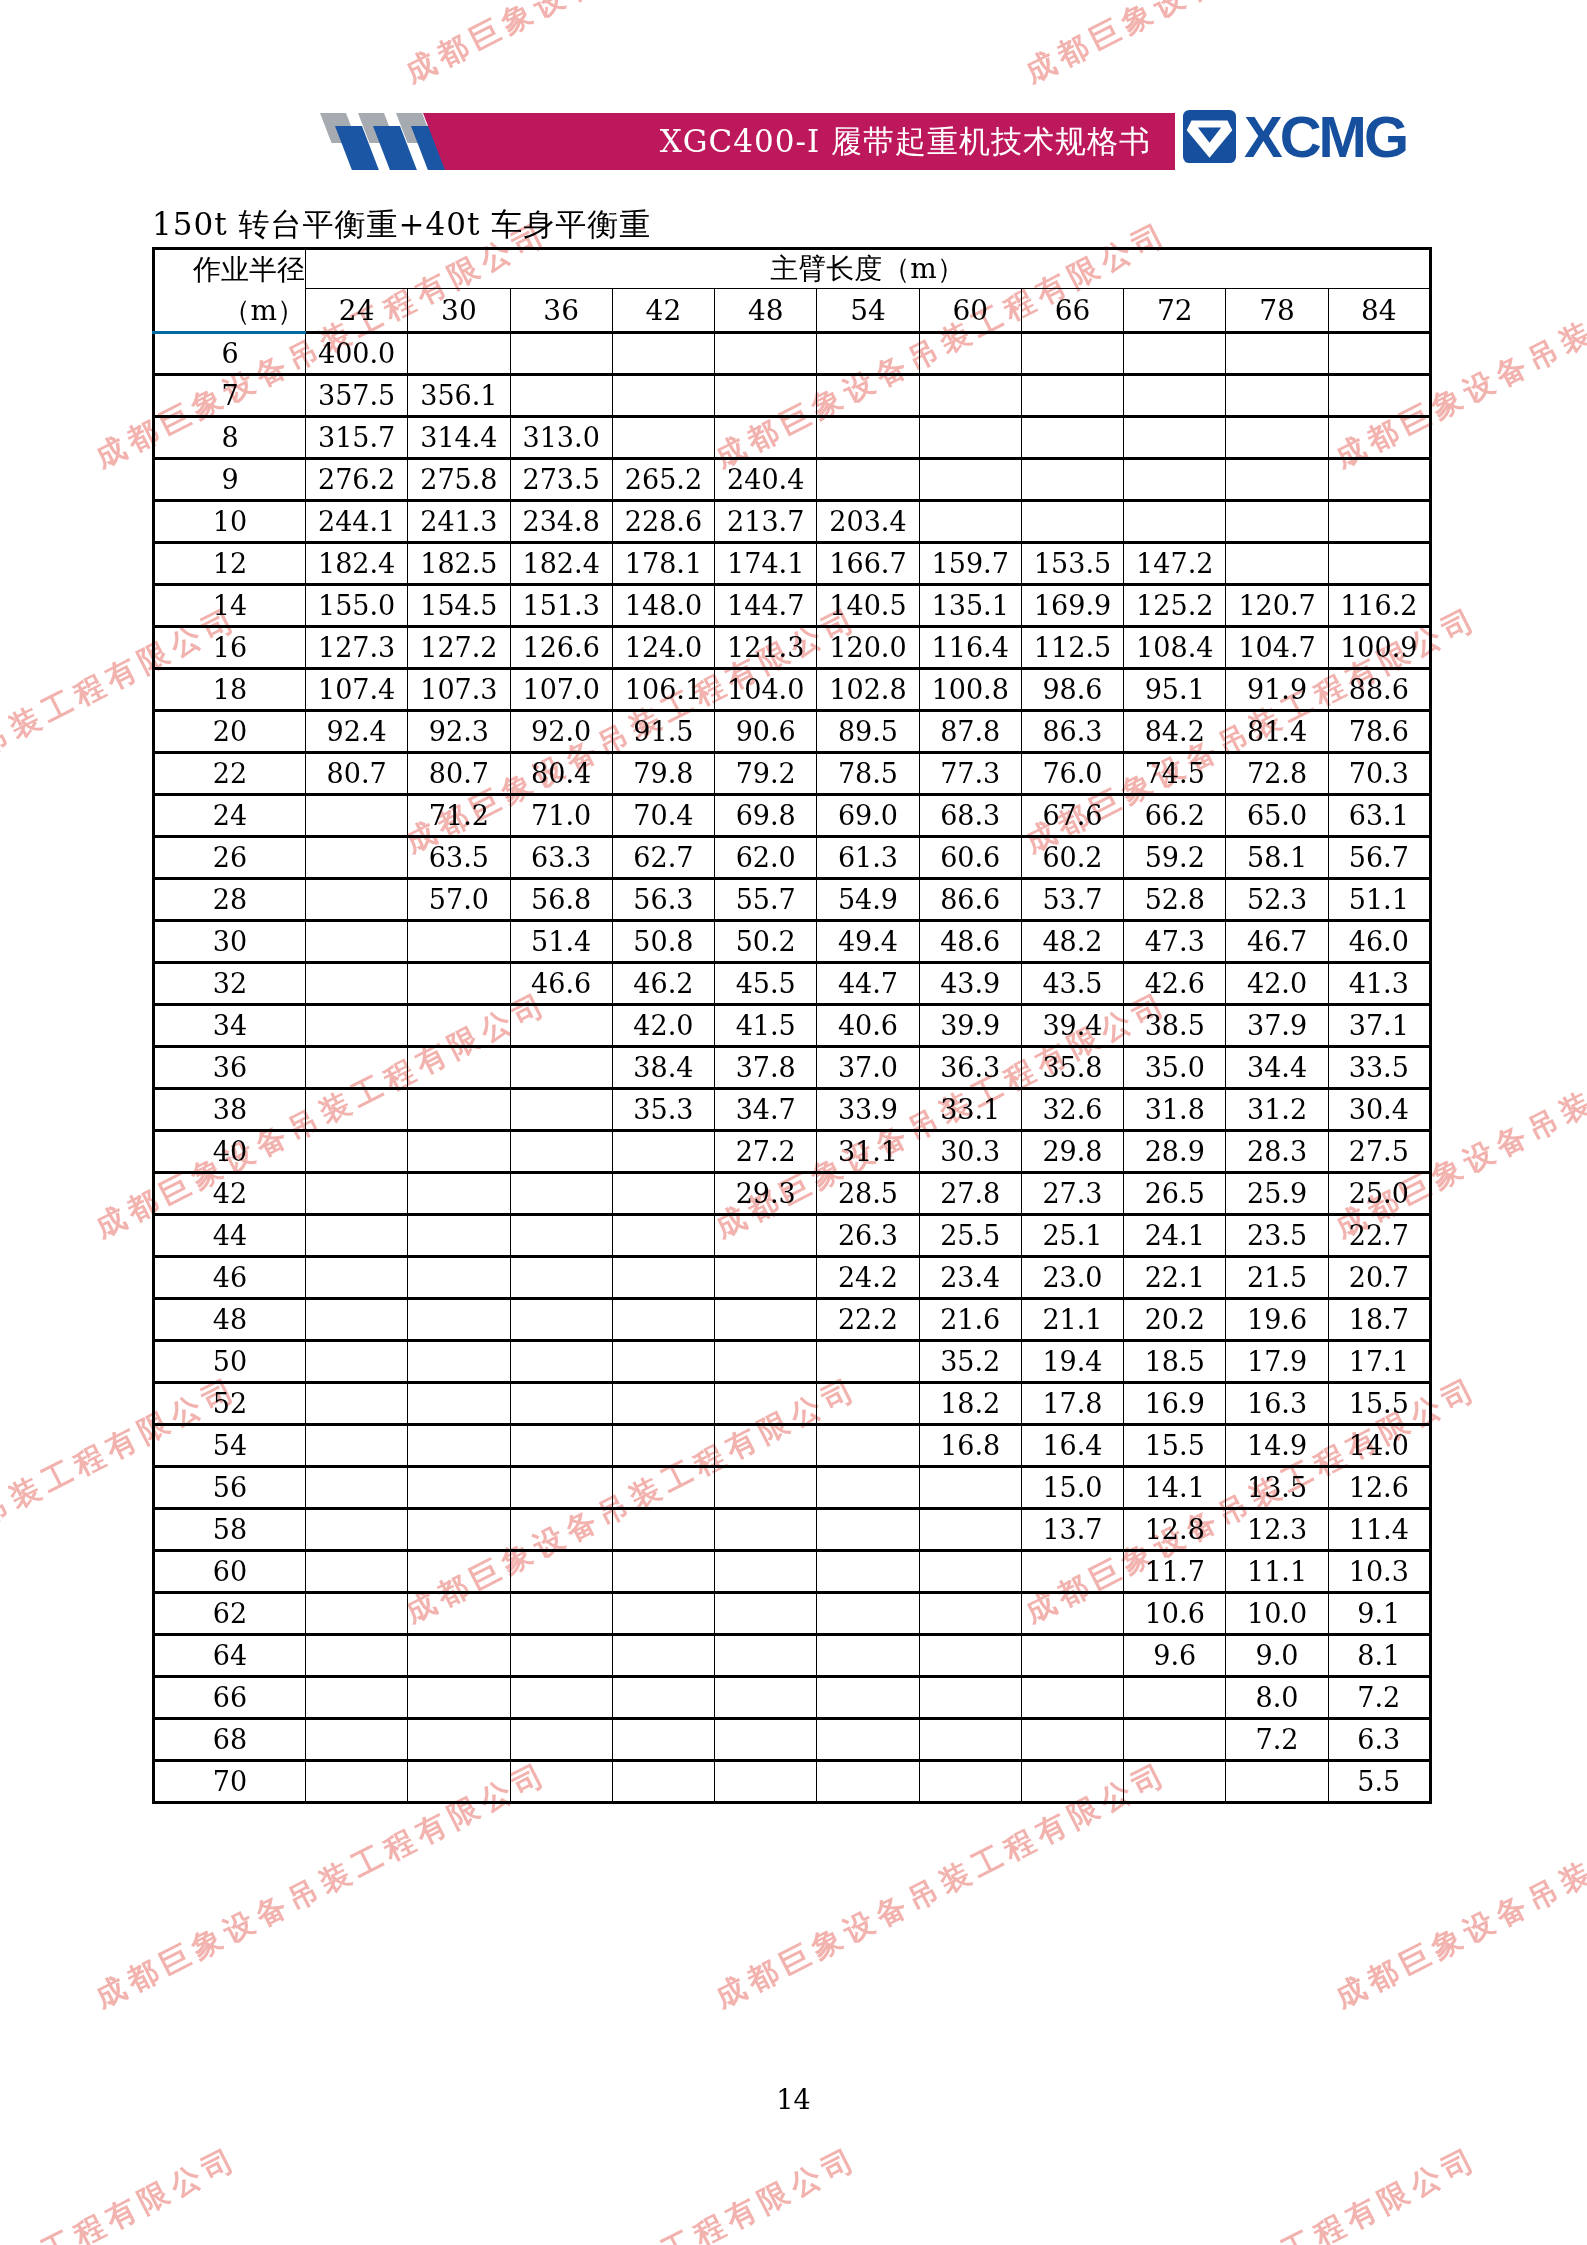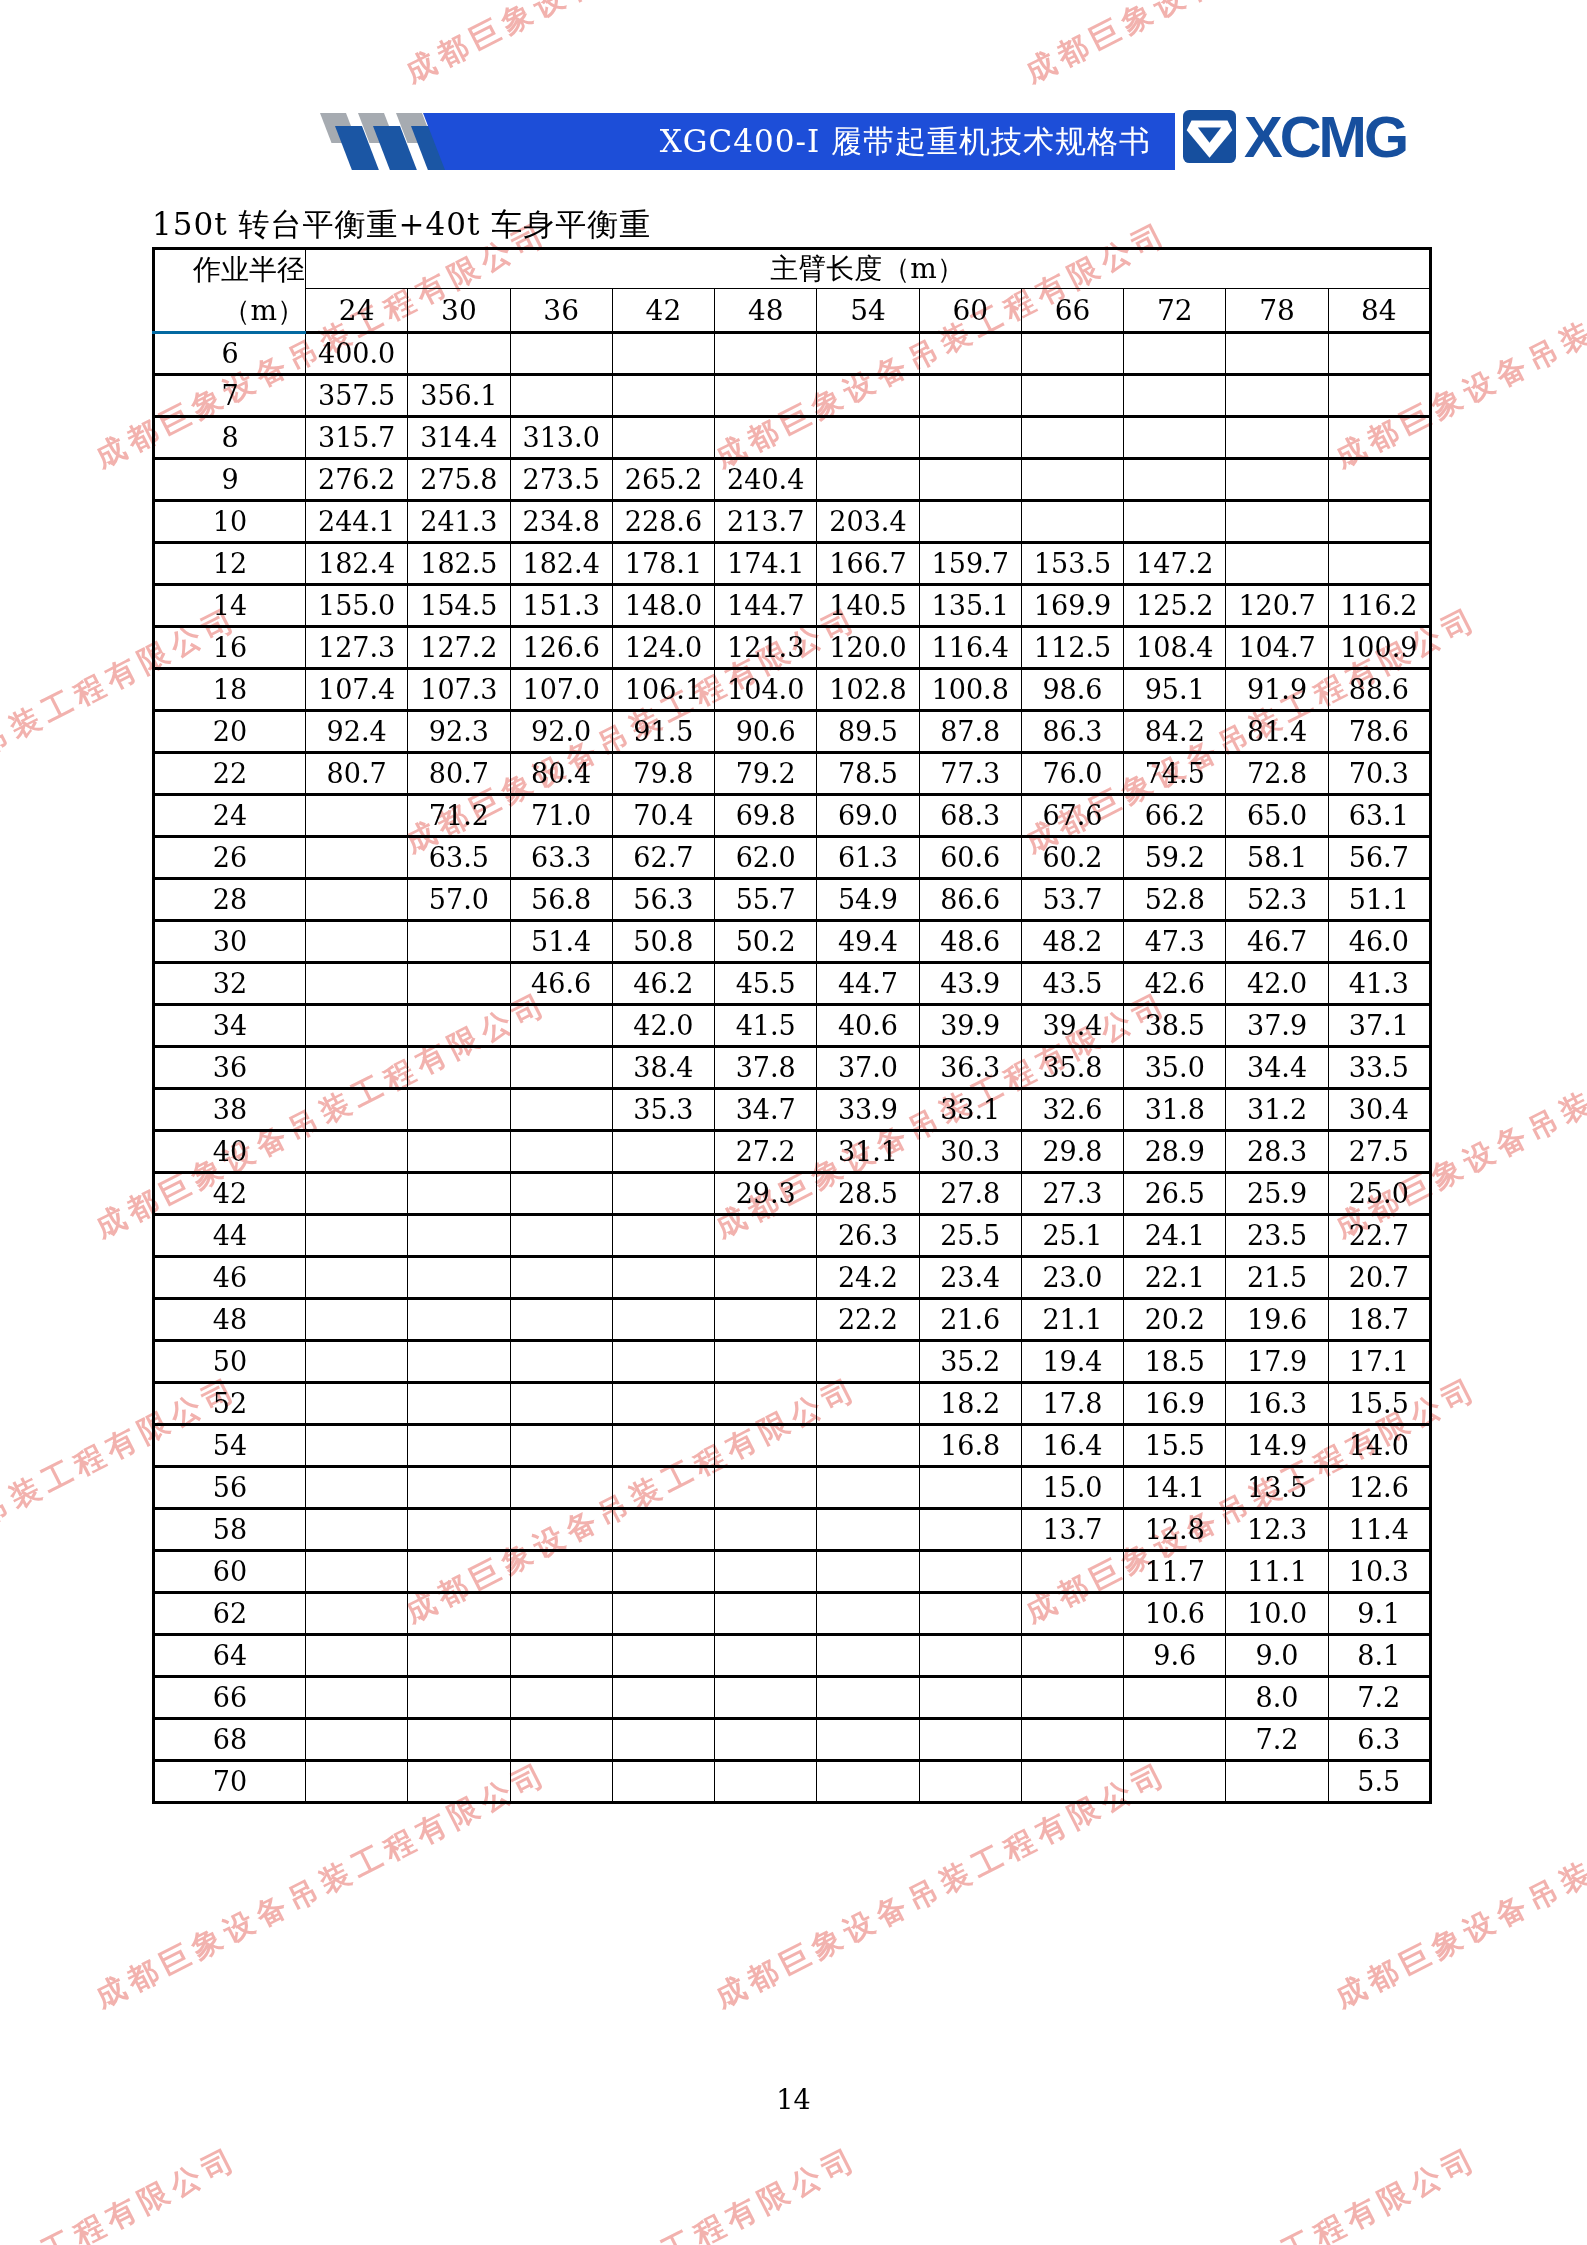--- a/index.html
+++ b/index.html
@@ -112,21 +112,21 @@
       </div>
       <div class="stripe-unit" style="left: 38px;">
         <div class="g" style="background: rgb(166, 171, 177);"></div>
         <div class="b" style="background: rgb(27, 86, 164);"></div>
       </div>
       <div class="stripe-unit" style="left: 76px;">
         <div class="g" style="background: rgb(166, 171, 177);"></div>
         <div class="b" style="background: rgb(27, 86, 164);"></div>
       </div>
     </div>
-  <div class="banner" style="background: #1d4ed8;">
+  <div class="banner" style="background: #be185d;">
     <span class="banner-title">XGC400-I 履带起重机技术规格书</span>
   </div>
   <div class="logo">
     <svg class="logo-icon" viewBox="0 0 100 100">
       <rect x="0" y="0" width="100" height="100" rx="12" class="logo-fill" fill="#164f9e"></rect>
       <polygon points="16,20 84,20 93,38 50,90 7,38" fill="#ffffff"></polygon>
       <polygon points="28,33 72,33 50,62" class="logo-fill" fill="#164f9e"></polygon>
     </svg>
     <span class="logo-text" style="color: rgb(22, 79, 158);">XCMG</span>
   </div>

